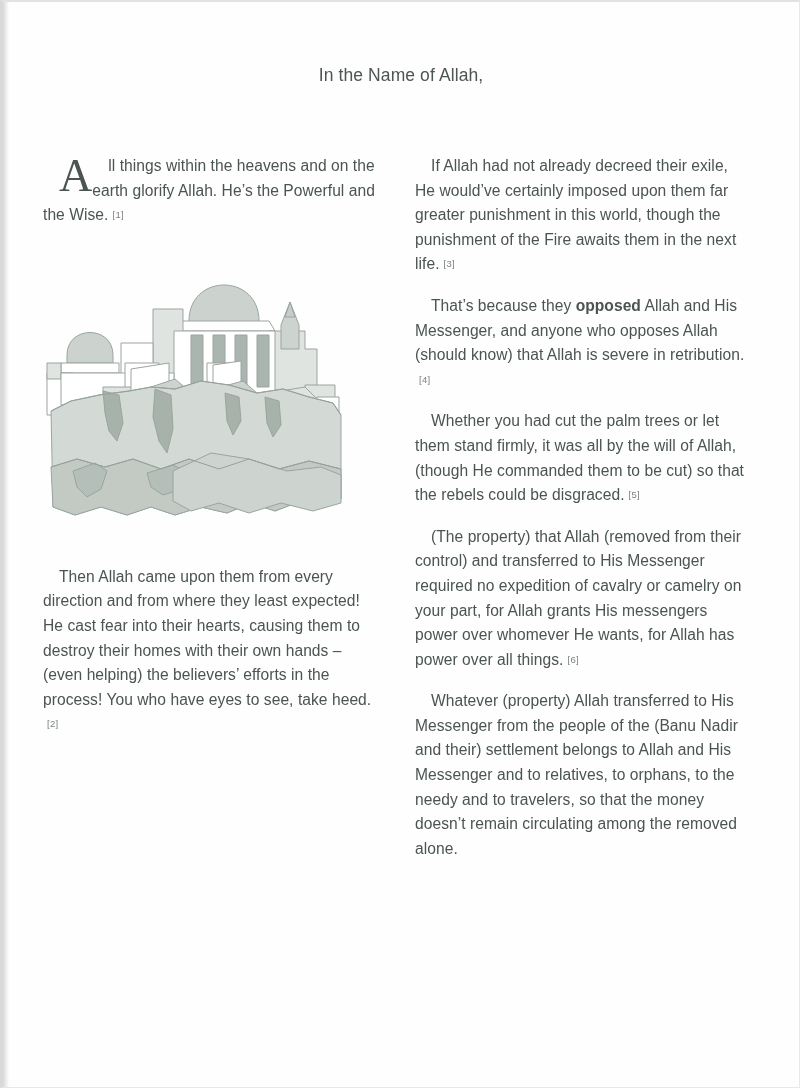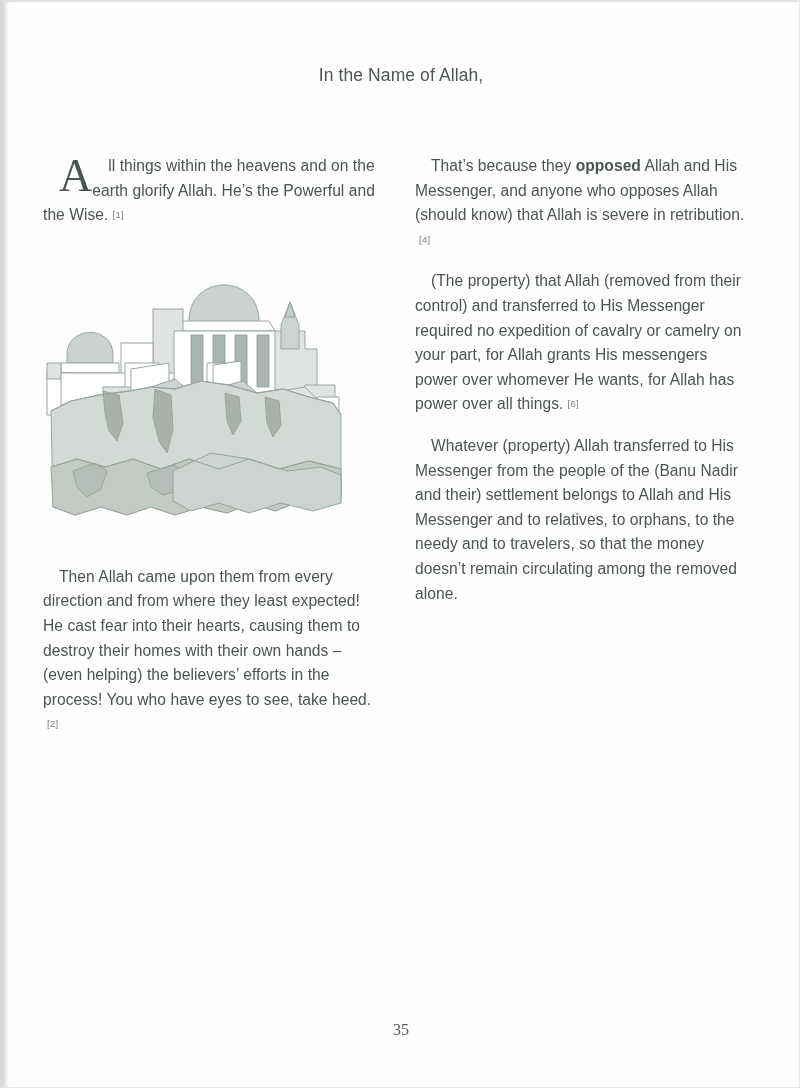--- a/index.html
+++ b/index.html
@@ -198,33 +198,38 @@
       </div>
 
       <p class="para">
         <span>Then Allah came upon them from every direction and from where they least expected!  He cast fear into their hearts, causing them to destroy their homes with their own hands – (even helping) the believers’ efforts in the process!  You who have eyes to see, take heed.</span><span class="fn">[2]</span>
       </p>
 
     </div>
 
     <div class="col">
 
+      <p class="para">
+        <span>If Allah had not already decreed their exile, He would’ve certainly imposed upon them far greater punishment in this world, though the punishment of the Fire awaits them in the next life.</span><span class="fn">[3]</span>
+      </p>
 
       <p class="para">
         <span>That’s because they </span><span class="bold">opposed</span><span> Allah and His Messenger, and anyone who opposes Allah (should know) that Allah is severe in retribution.</span><span class="fn">[4]</span>
       </p>
 
+      <p class="para">
+        <span>Whether you had cut the palm trees or let them stand firmly, it was all by the will of Allah, (though He commanded them to be cut) so that the rebels could be disgraced.</span><span class="fn">[5]</span>
+      </p>
 
       <p class="para">
         <span>(The property) that Allah (removed from their control) and transferred to His Messenger required no expedition of cavalry or camelry on your part, for Allah grants His messengers power over whomever He wants, for Allah has power over all things.</span><span class="fn">[6]</span>
       </p>
 
       <p class="para">
         <span>Whatever (property) Allah transferred to His Messenger from the people of the (Banu Nadir and their) settlement belongs to Allah and His Messenger and to relatives, to orphans, to the needy and to travelers, so that the money doesn’t remain circulating among the removed alone.</span>
       </p>
 
 
     </div>
   </div>
 
-  <div class="pagenum">35</div>
 
 </div>
 
 </body></html>

